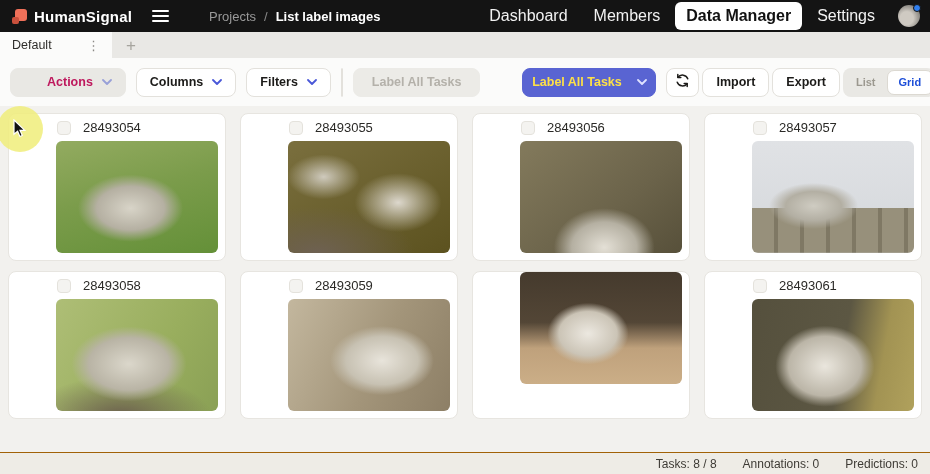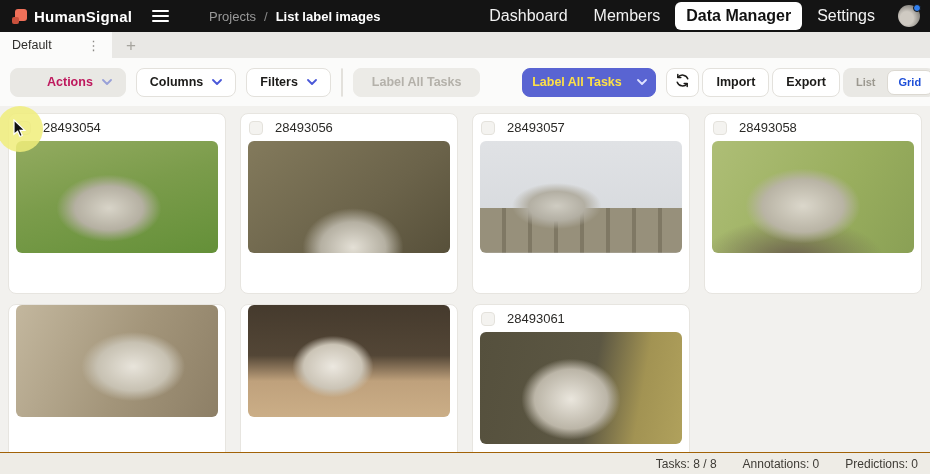--- a/index.html
+++ b/index.html
@@ -59,21 +59,21 @@
   .btn-primary { background:#5964d2; border-color:#5964d2; color:#fde047; width:134px; justify-content:center; margin-left:32px; }
   .btn-primary .chev { color:#dfe2ff; margin-left:6px; }
   .toolbar-right { margin-left:auto; display:flex; align-items:center; gap:3px; }
   .btn-icon { width:33px; justify-content:center; padding:0; }
   .view-toggle { display:flex; align-items:center; background:#e9e8e4; border-radius:8px; padding:2px; height:29px; }
   .view-opt { display:flex; align-items:center; height:25px; padding:0 11px; font-size:11px; font-weight:700; color:#9b988f; border-radius:7px; cursor:pointer; }
   .view-opt.active { background:#fff; color:#1d4ed8; border:1px solid #dcd9d2; }
 
   
   .grid { flex:1; padding: 7px 8px; display:grid; grid-template-columns: repeat(4, 1fr); gap: 10px 14px; align-content:start; overflow:hidden; }
-  .card { background:#fff; border:1px solid #e7e5e0; border-radius:8px; overflow:hidden; cursor:pointer; height:181px; }
+  .card { background:#fff; border:1px solid #e7e5e0; border-radius:8px; overflow:hidden; cursor:pointer; height:148px;padding-left:40px; }
   .card-head { display:flex; align-items:center; gap:12px; height:27px; padding:0 8px; }
   .cb { width:14px; height:14px; border-radius:4px; background:#f4f3f0; border:1px solid #e4e2dc; flex:0 0 14px; cursor:pointer; }
   .tid { font-size:13px; color:#2b2a27; }
   .photo { margin:0 7px 7px; height:112px; border-radius:6px; background-repeat:no-repeat; background-size:cover; }
 
   .p1 { background-image:
         radial-gradient(75px 48px at 46% 60%, #d8d4c8 0%, #b5b0a2 45%, rgba(181,176,162,0) 70%),
         linear-gradient(165deg, #93ab60 0%, #7b9c4b 45%, #649038 100%); }
   .p2 { background-image:
         radial-gradient(62px 42px at 68% 55%, #ddd8cd 0%, rgba(221,216,205,0) 70%),
@@ -226,39 +226,50 @@
     <div class="card">
       <div class="card-head">
           <span class="cb"></span>
           <span class="tid">28493054</span>
         </div>
       <div class="photo p1"></div>
     </div>
     <div class="card">
       <div class="card-head">
           <span class="cb"></span>
+          <span class="tid">28493055</span>
+        </div>
+      <div class="photo p2"></div>
+    </div>
+    <div class="card">
+      <div class="card-head">
+          <span class="cb"></span>
           <span class="tid">28493056</span>
         </div>
       <div class="photo p3"></div>
     </div>
     <div class="card">
       <div class="card-head">
           <span class="cb"></span>
           <span class="tid">28493057</span>
         </div>
       <div class="photo p4"></div>
     </div>
     <div class="card">
       <div class="card-head">
           <span class="cb"></span>
           <span class="tid">28493058</span>
         </div>
       <div class="photo p5"></div>
     </div>
     <div class="card">
+      <div class="card-head">
+          <span class="cb"></span>
+          <span class="tid">28493059</span>
+        </div>
       <div class="photo p6"></div>
     </div>
     <div class="card">
       <div class="photo p7"></div>
     </div>
     <div class="card">
       <div class="card-head">
           <span class="cb"></span>
           <span class="tid">28493061</span>
         </div>

